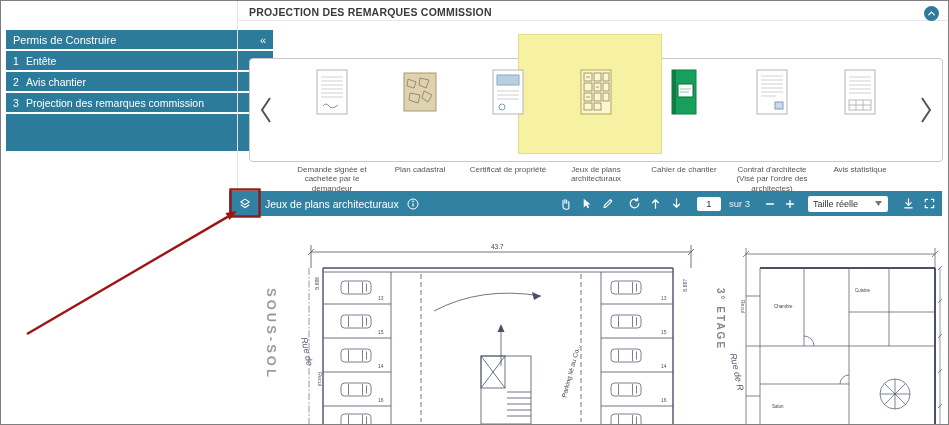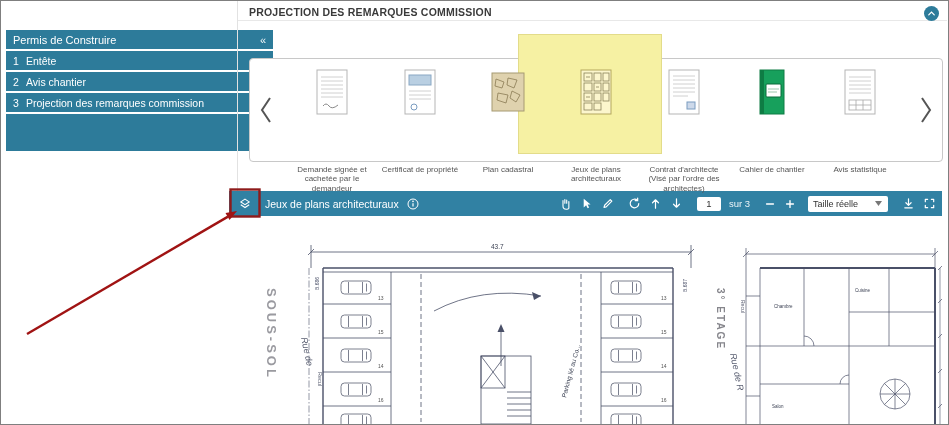--- a/index.html
+++ b/index.html
@@ -128,46 +128,46 @@
             </g>
             <path d="M9 37 q3 -4 6 0 t9 -1" fill="none" stroke="#8a8a8a"></path>
           </svg>
         </div>
         <figcaption>Demande signée et cachetée par le demandeur</figcaption>
       </figure>
 
       <figure class="car-item">
         <div class="thumb">
           <svg width="36" height="46" viewBox="0 0 36 46">
+            <rect x="2" y="4" width="32" height="38" fill="#dfd2ae" stroke="#a69a72"></rect>
+            <g fill="none" stroke="#8a7b54" stroke-width=".8">
+              <path d="M6 10 l8 3 -2 6 -7 -2 z"></path>
+              <path d="M18 9 l9 2 -3 8 -7 -3 z"></path>
+              <path d="M8 24 l10 2 -2 8 -9 -3 z"></path>
+              <path d="M22 22 l8 4 -4 7 -6 -4 z"></path>
+            </g>
+          </svg>
+        </div>
+        <figcaption>Plan cadastral</figcaption>
+      </figure>
+
+      <figure class="car-item">
+        <div class="thumb">
+          <svg width="36" height="46" viewBox="0 0 36 46">
             <rect x="3" y="1" width="30" height="44" fill="#fff" stroke="#b5b5b5"></rect>
             <rect x="7" y="6" width="22" height="10" fill="#b9cfe2" stroke="#8aa8c4"></rect>
             <g stroke="#d0d0d0" stroke-width="1">
               <line x1="7" y1="22" x2="29" y2="22"></line>
                 <line x1="7" y1="26" x2="29" y2="26"></line>
               <line x1="7" y1="30" x2="29" y2="30"></line>
             </g>
             <circle cx="12" cy="38" r="3" fill="none" stroke="#7a9cc0"></circle>
           </svg>
         </div>
         <figcaption>Certificat de propriété</figcaption>
-      </figure>
-
-      <figure class="car-item">
-        <div class="thumb">
-          <svg width="36" height="46" viewBox="0 0 36 46">
-            <rect x="2" y="4" width="32" height="38" fill="#dfd2ae" stroke="#a69a72"></rect>
-            <g fill="none" stroke="#8a7b54" stroke-width=".8">
-              <path d="M6 10 l8 3 -2 6 -7 -2 z"></path>
-              <path d="M18 9 l9 2 -3 8 -7 -3 z"></path>
-              <path d="M8 24 l10 2 -2 8 -9 -3 z"></path>
-              <path d="M22 22 l8 4 -4 7 -6 -4 z"></path>
-            </g>
-          </svg>
-        </div>
-        <figcaption>Plan cadastral</figcaption>
       </figure>
 
       <figure class="car-item">
         <div class="thumb">
           <svg width="36" height="46" viewBox="0 0 36 46">
             <rect x="3" y="1" width="30" height="44" fill="#fcf6cd" stroke="#b3a75e"></rect>
             <g fill="none" stroke="#8a835a" stroke-width=".8">
               <rect x="6" y="4" width="8" height="8"></rect>
                 <rect x="16" y="4" width="7" height="8"></rect>
                 <rect x="25" y="4" width="6" height="8"></rect>
@@ -184,46 +184,46 @@
                 <line x1="8" y1="28" x2="12" y2="28"></line>
             </g>
           </svg>
         </div>
         <figcaption>Jeux de plans architecturaux</figcaption>
       </figure>
 
       <figure class="car-item">
         <div class="thumb">
           <svg width="36" height="46" viewBox="0 0 36 46">
+            <rect x="6" y="1" width="24" height="44" fill="#17a05c" stroke="#0e7c44"></rect>
+            <rect x="6" y="1" width="4" height="44" fill="#0e7c44"></rect>
+            <rect x="12" y="15" width="15" height="13" rx="1" fill="#fff" stroke="#0b6b3a"></rect>
+            <line x1="14" y1="20" x2="25" y2="20" stroke="#9cc7ae"></line>
+            <line x1="14" y1="23" x2="23" y2="23" stroke="#9cc7ae"></line>
+          </svg>
+        </div>
+        <figcaption>Cahier de chantier</figcaption>
+      </figure>
+
+      <figure class="car-item">
+        <div class="thumb">
+          <svg width="36" height="46" viewBox="0 0 36 46">
             <rect x="3" y="1" width="30" height="44" fill="#fff" stroke="#b5b5b5"></rect>
             <g stroke="#d0d0d0" stroke-width="1">
               <line x1="7" y1="7" x2="29" y2="7"></line>
                 <line x1="7" y1="11" x2="29" y2="11"></line>
               <line x1="7" y1="15" x2="29" y2="15"></line>
                 <line x1="7" y1="19" x2="29" y2="19"></line>
               <line x1="7" y1="23" x2="29" y2="23"></line>
                 <line x1="7" y1="27" x2="22" y2="27"></line>
             </g>
             <rect x="21" y="33" width="8" height="7" fill="#cdd9ea" stroke="#7a9cc0"></rect>
           </svg>
         </div>
         <figcaption>Contrat d'architecte (Visé par l'ordre des architectes)</figcaption>
-      </figure>
-
-      <figure class="car-item">
-        <div class="thumb">
-          <svg width="36" height="46" viewBox="0 0 36 46">
-            <rect x="6" y="1" width="24" height="44" fill="#17a05c" stroke="#0e7c44"></rect>
-            <rect x="6" y="1" width="4" height="44" fill="#0e7c44"></rect>
-            <rect x="12" y="15" width="15" height="13" rx="1" fill="#fff" stroke="#0b6b3a"></rect>
-            <line x1="14" y1="20" x2="25" y2="20" stroke="#9cc7ae"></line>
-            <line x1="14" y1="23" x2="23" y2="23" stroke="#9cc7ae"></line>
-          </svg>
-        </div>
-        <figcaption>Cahier de chantier</figcaption>
       </figure>
 
       <figure class="car-item">
         <div class="thumb">
           <svg width="36" height="46" viewBox="0 0 36 46">
             <rect x="3" y="1" width="30" height="44" fill="#fff" stroke="#b5b5b5"></rect>
             <g stroke="#d0d0d0" stroke-width="1">
               <line x1="7" y1="8" x2="29" y2="8"></line>
                 <line x1="7" y1="12" x2="29" y2="12"></line>
               <line x1="7" y1="16" x2="29" y2="16"></line>

